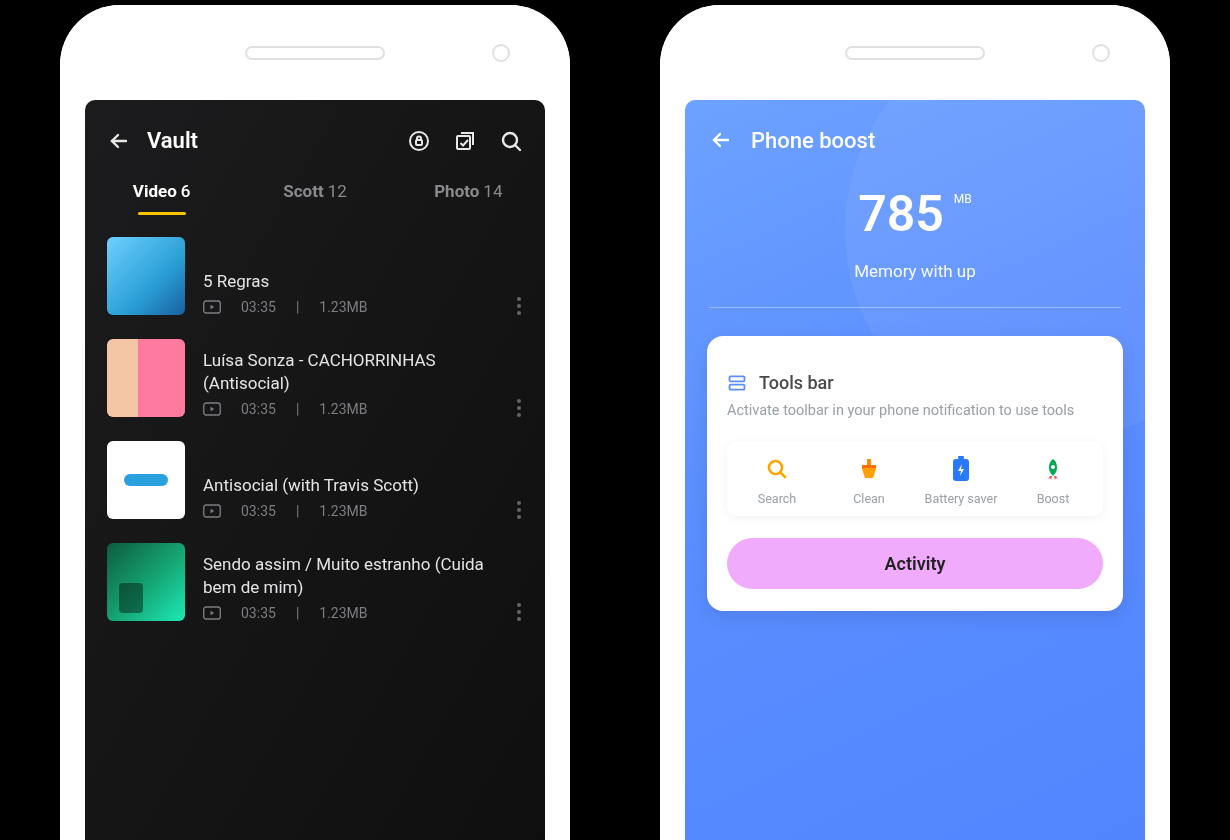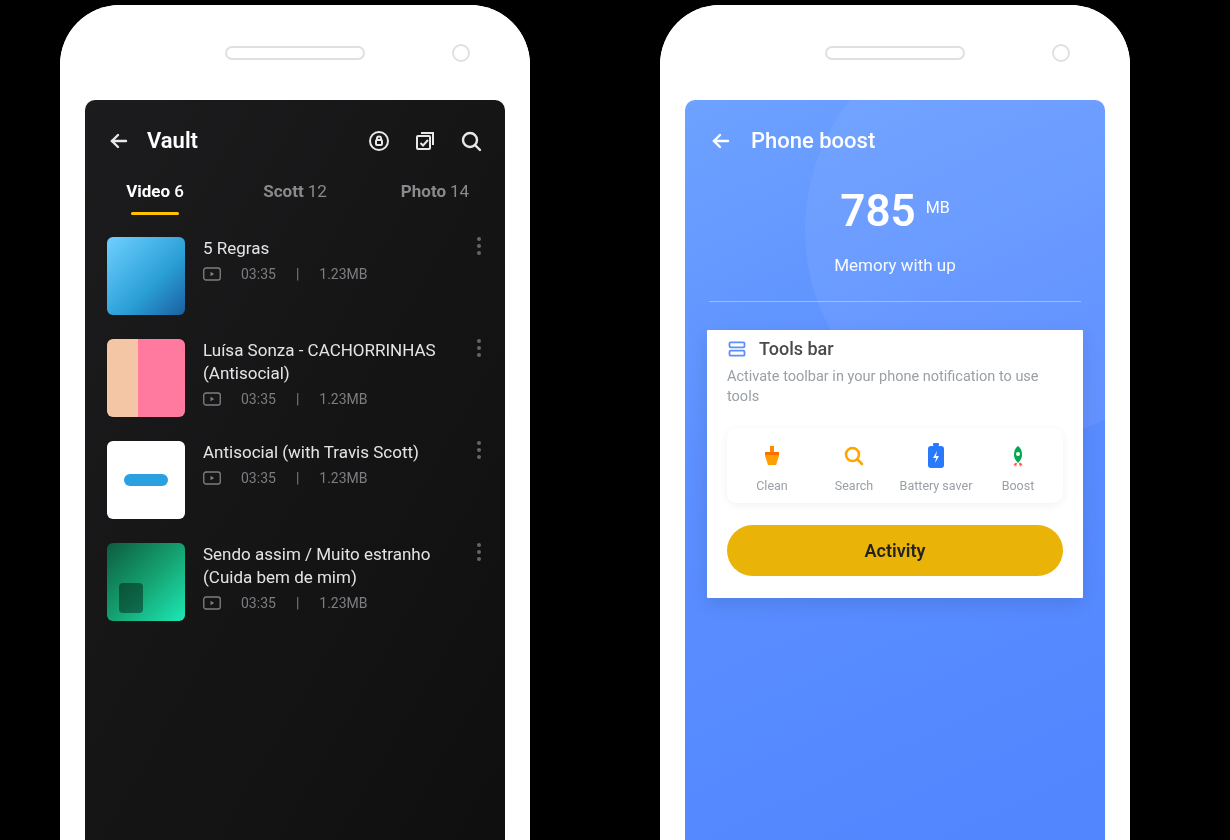--- a/index.html
+++ b/index.html
@@ -6,21 +6,21 @@
   body {
     width: 1230px;
     height: 840px;
     background: #000;
     font-family: -apple-system, BlinkMacSystemFont, "Segoe UI", Roboto, sans-serif;
     position: relative;
     overflow: hidden;
   }
   .phone {
     position: absolute;
-    width: 470px;
+    width: 510px;
     background: #fff;
     border-radius: 60px 60px 0 0;
     box-shadow: 0 0 0 1px rgba(0,0,0,0.05);
     overflow: hidden;
   }
   .phone-left { left: 60px; top: 5px; height: 835px; }
   .phone-right { left: 660px; top: 5px; height: 835px; }
   .bezel-top {
     height: 95px;
     background: #fff;
@@ -101,21 +101,21 @@
     transform: translateX(-50%);
     width: 48px;
     height: 3px;
     background: #ffc300;
     border-radius: 2px;
   }
   .tab .tlabel { margin-right: 4px; font-weight: bold; }
   .list { padding: 10px 0 0 0; }
   .row {
     display: flex;
-    align-items: flex-start;
+    align-items: flex-end;
     padding: 12px 22px;
     gap: 18px;
   }
   .thumb {
     width: 78px;
     height: 78px;
     border-radius: 6px;
     flex-shrink: 0;
     background: #333;
   }
@@ -151,62 +151,62 @@
     height: 100%;
     color: #fff;
     position: relative;
   }
   .boost-screen::before{
     content:"";position:absolute;top:-80px;right:-120px;width:420px;height:420px;
     background:rgba(255,255,255,.06);border-radius:50%;
   }
   .boost-header {
     display: flex;
-    align-items: flex-end;
+    align-items: flex-start;
     gap: 18px;
     padding: 28px 24px 0 24px;
     position: relative;
     z-index: 1;
   }
   .boost-title { font-size: 22px; font-weight: 500; }
   .boost-stat {
     text-align: center;
     margin-top: 32px;
     position: relative;
     z-index: 1;
   }
   .boost-num {
-    font-size: 44px;
+    font-size: 50px;
     font-weight: 600;
     display: inline-block;
   }
   .boost-unit {
-    font-size: 16px;
+    font-size: 12px;
     vertical-align: top;
     margin-left: 6px;
     display: inline-block;
-    margin-top: 13px;
+    margin-top: 7px;
   }
   .boost-sub {
     margin-top: 18px;
     font-size: 17px;
     opacity: .95;
   }
   .boost-divider {
     margin: 26px 24px 0 24px;
     height: 1px;
     background: rgba(255,255,255,.35);
     position: relative;
     z-index: 1;
   }
   .card {
     background: #fff;
     margin: 28px 22px 0 22px;
-    border-radius: 1px;
-    padding: 8px 20px 22px 20px;
+    border-radius: 16px;
+    padding: 36px 20px 22px 20px;
     color: #333;
     position: relative;
     z-index: 1;
     box-shadow: 0 6px 18px rgba(0,0,0,.10);
   }
   .card-header {
     display: flex;
     align-items: center;
     gap: 12px;
     margin-bottom: 8px;
@@ -229,21 +229,21 @@
   .tool-icon {
     height: 28px;
     display: flex;
     align-items: center;
     justify-content: center;
     margin-bottom: 8px;
   }
   .tool-label { font-size: 12.5px; color: #9aa0a6; }
   .activity-btn {
     margin-top: 22px;
-    background: #eab308;
+    background: #f0abfc;
     color: #222;
     font-weight: 600;
     font-size: 18px;
     text-align: center;
     padding: 15px 0;
     border-radius: 28px;
     cursor: pointer;
   }
 </style>
 </head>
@@ -413,36 +413,36 @@
             <rect x="3" y="4" width="18" height="6" rx="1.5"></rect>
             <rect x="3" y="14" width="18" height="6" rx="1.5"></rect>
           </svg>
         <div class="card-title">Tools bar</div>
       </div>
       <div class="card-desc">Activate toolbar in your phone notification to use tools</div>
 
       <div class="tools-row">
         <div class="tool">
           <div class="tool-icon">
+            <svg width="24" height="24" viewBox="0 0 24 24" fill="none" stroke="#ffa500" stroke-width="2.6" stroke-linecap="round">
+                <circle cx="10.5" cy="10.5" r="6.5"></circle>
+                <path d="M20 20l-4.5-4.5"></path>
+              </svg>
+          </div>
+          <div class="tool-label">Search</div>
+        </div>
+        <div class="tool">
+          <div class="tool-icon">
             <svg width="24" height="24" viewBox="0 0 24 24">
                 <rect x="10" y="2" width="4" height="6" fill="#ff8c00"></rect>
                 <path d="M5 9h14v3l-3 9H8L5 12z" fill="#ffa000"></path>
                 <rect x="5" y="8" width="14" height="3" fill="#ff6f00"></rect>
               </svg>
           </div>
           <div class="tool-label">Clean</div>
-        </div>
-        <div class="tool">
-          <div class="tool-icon">
-            <svg width="24" height="24" viewBox="0 0 24 24" fill="none" stroke="#ffa500" stroke-width="2.6" stroke-linecap="round">
-                <circle cx="10.5" cy="10.5" r="6.5"></circle>
-                <path d="M20 20l-4.5-4.5"></path>
-              </svg>
-          </div>
-          <div class="tool-label">Search</div>
         </div>
         <div class="tool">
           <div class="tool-icon">
             <svg width="20" height="26" viewBox="0 0 20 26">
                 <rect x="7" y="0" width="6" height="3" rx="1" fill="#2979ff"></rect>
                 <rect x="2" y="3" width="16" height="22" rx="3" fill="#2979ff"></rect>
                 <path d="M11 8l-4 7h3l-1 5 4-7h-3z" fill="#fff"></path>
               </svg>
           </div>
           <div class="tool-label">Battery saver</div>

